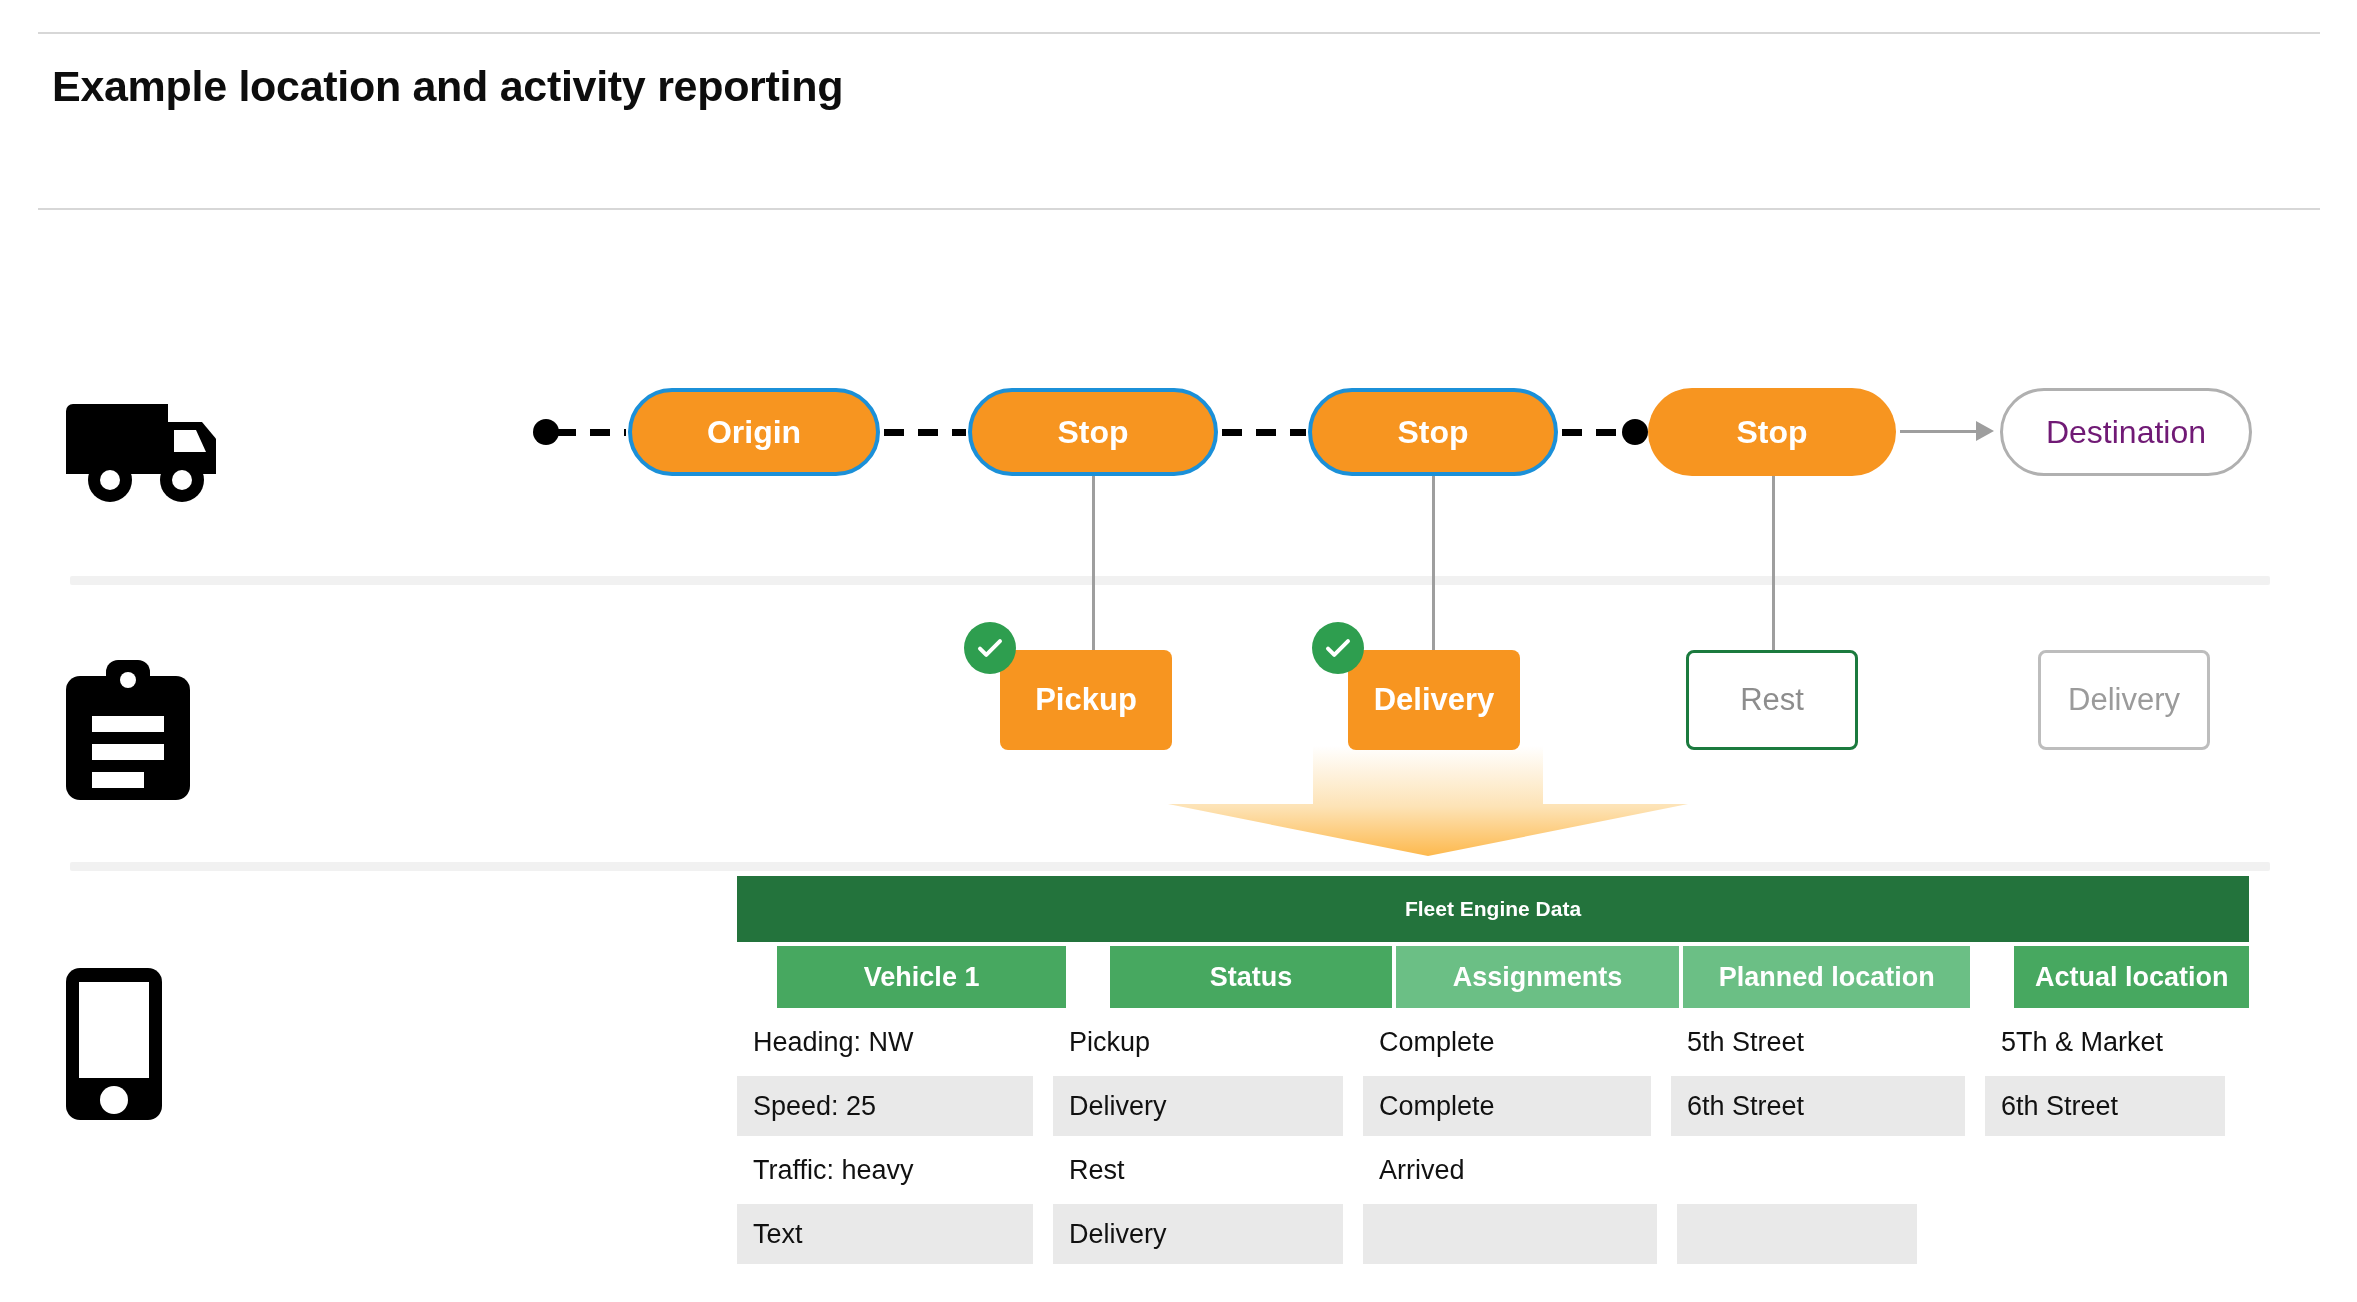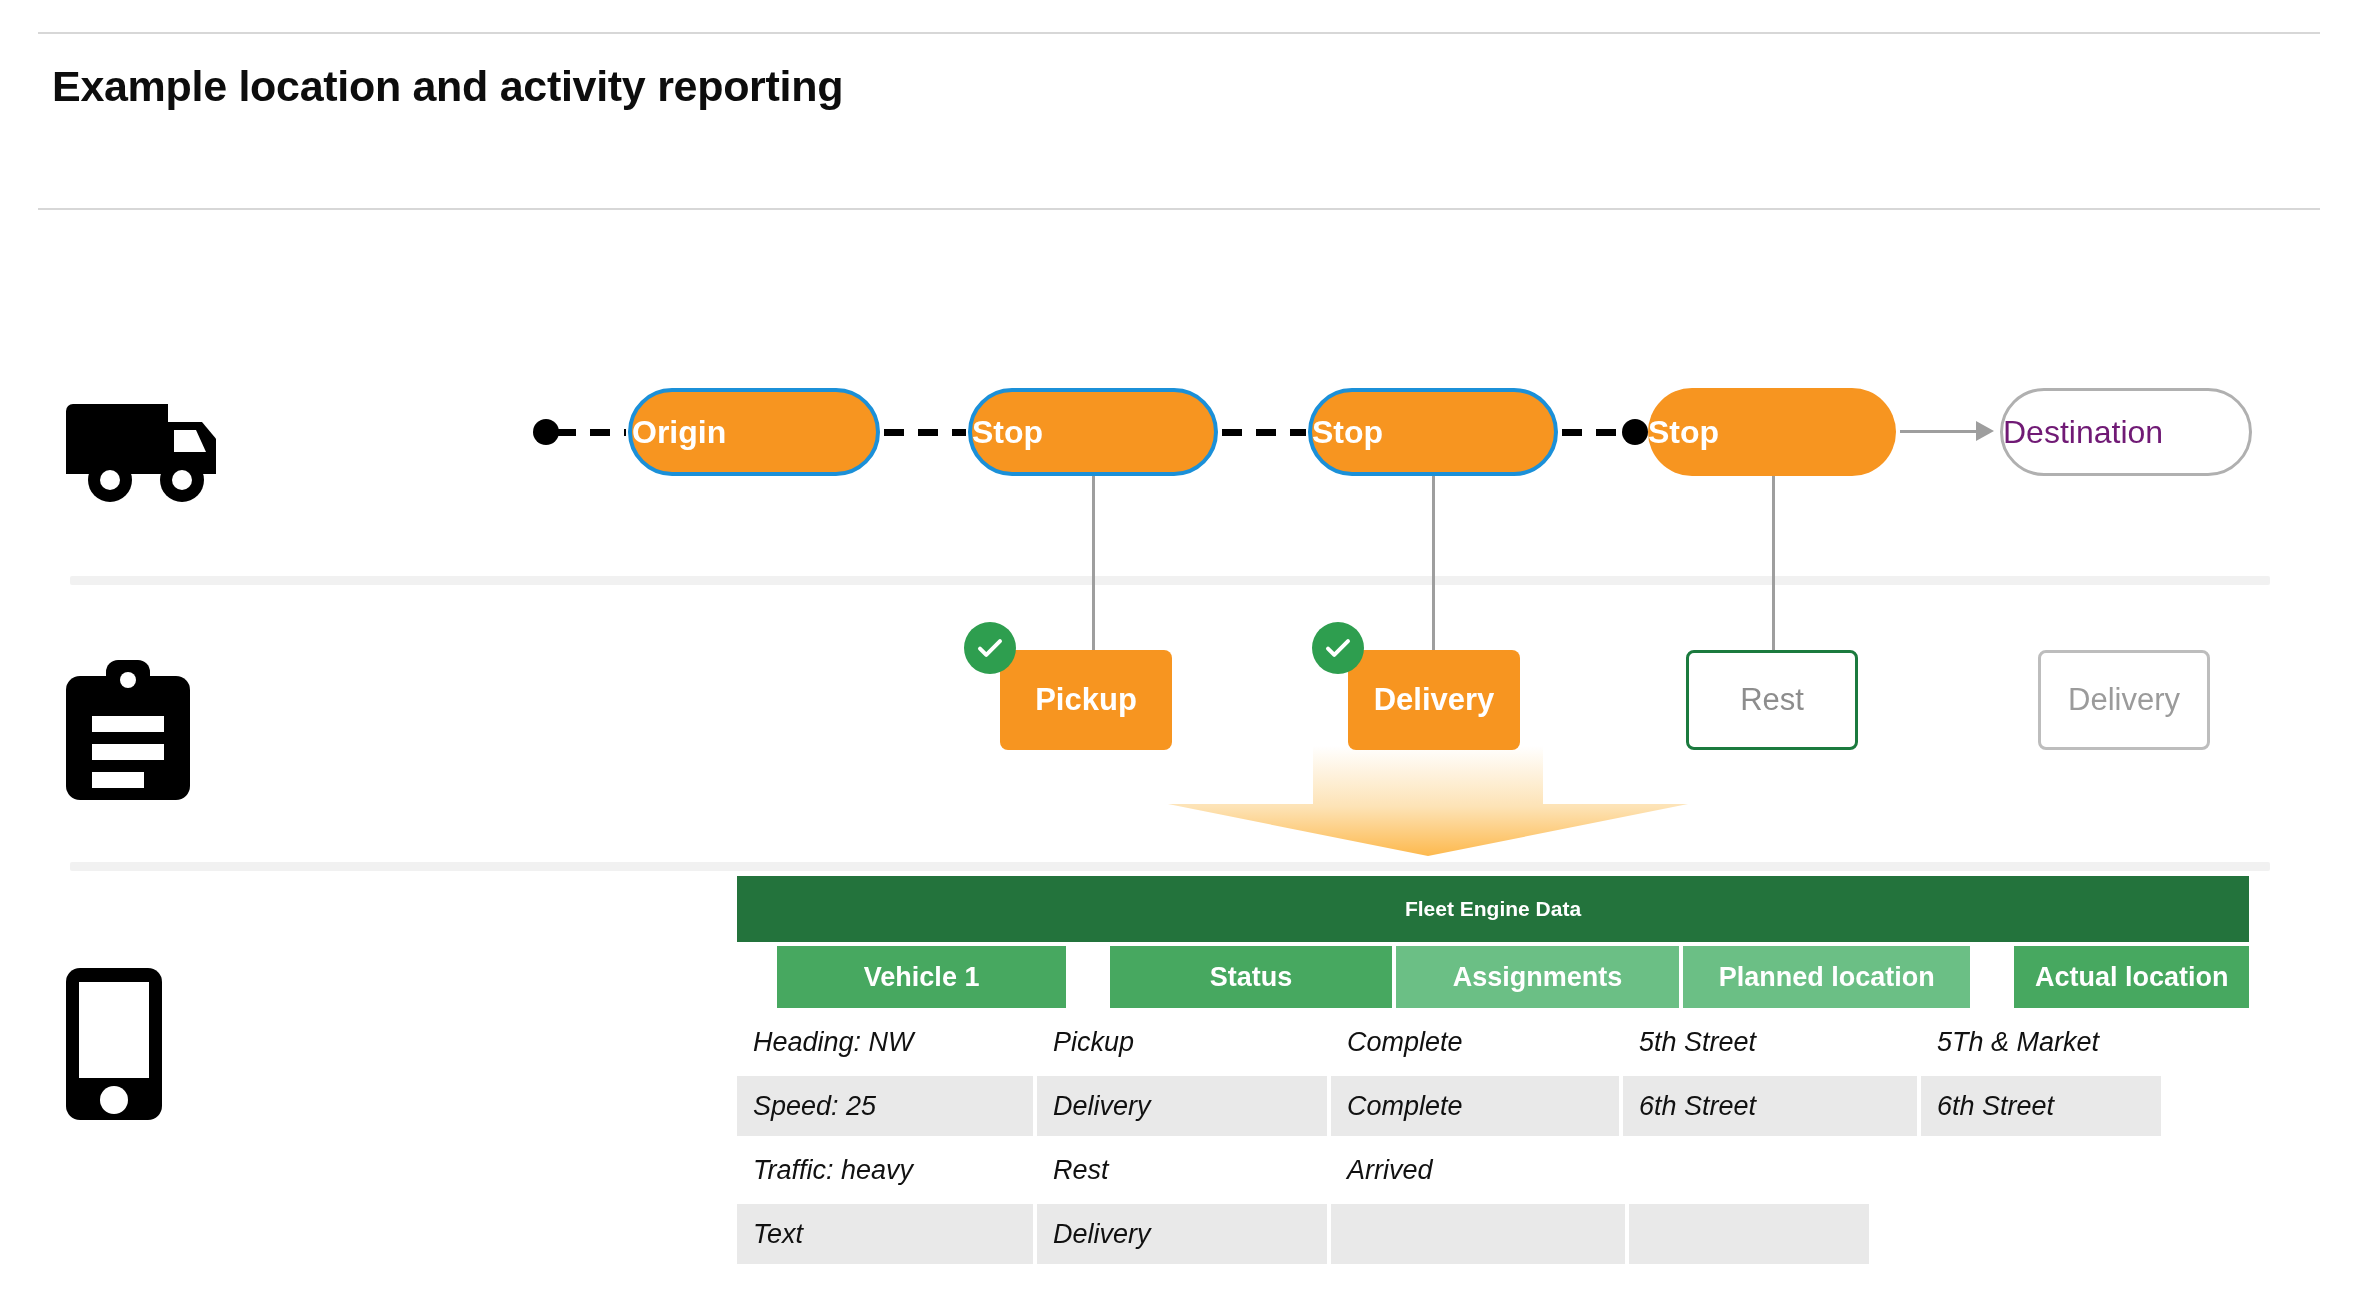--- a/index.html
+++ b/index.html
@@ -36,21 +36,21 @@
   .clip .hole{position:absolute;left:54px;top:12px;width:16px;height:16px;border-radius:50%;background:#fff;}
   .clip .ln{position:absolute;left:26px;height:16px;background:#fff;}
   .clip .l1{top:56px;width:72px;} .clip .l2{top:84px;width:72px;} .clip .l3{top:112px;width:52px;}
   
   .phone{top:968px;width:96px;height:152px;}
   .phone .shell{position:absolute;left:0;top:0;width:96px;height:152px;background:#000;border-radius:14px;}
   .phone .scr{position:absolute;left:13px;top:14px;width:70px;height:96px;background:#fff;}
   .phone .home{position:absolute;left:34px;top:118px;width:28px;height:28px;border-radius:50%;background:#fff;}
 
   
-  .pill{position:absolute;top:388px;height:88px;border-radius:44px;display:flex;align-items:center;
+  .pill{position:absolute;top:388px;height:88px;border-radius:44px;display:flex;align-items:center;justify-content:center;
         font-size:32px;font-weight:700;box-sizing:border-box;}
   .pill.filled{background:#F79520;border:4px solid #1B90D8;color:#fff;}
   .pill.filled.noborder{border:none;}
   .pill.outline{background:#fff;border:3px solid #b0b0b0;color:#701a75;font-weight:500;}
   .dot{position:absolute;width:26px;height:26px;border-radius:50%;background:#000;top:419px;}
   .dash{position:absolute;top:429px;height:7px;
         background:repeating-linear-gradient(to right,#000 0 20px,transparent 20px 34px);}
   .arrow-line{position:absolute;top:430px;height:3px;background:#9e9e9e;}
   .arrow-head{position:absolute;top:421px;width:0;height:0;border-top:10px solid transparent;border-bottom:10px solid transparent;border-left:18px solid #9e9e9e;}
 
@@ -70,21 +70,21 @@
   
   .bigarrow{position:absolute;left:1168px;top:746px;width:520px;height:110px;}
 
   
   .tbl{position:absolute;left:737px;top:876px;width:1512px;}
   .tbl-title{height:66px;background:#23733C;color:#fff;font-size:21px;font-weight:700;
              display:flex;align-items:center;justify-content:center;}
   .tbl-head{display:flex;gap:4px;margin-top:4px;}
   .th{height:62px;color:#fff;font-size:27px;font-weight:700;display:flex;align-items:center;justify-content:center;text-align:center;}
   .th.dark{background:#47A860;margin-left:40px;} .th.light{background:#6BBF85;}
-  .trow{display:flex;gap:4px;margin-top:4px;font-style:italic;}
+  .trow{display:flex;gap:20px;margin-top:4px;}
   .td{height:60px;display:flex;align-items:center;font-size:27px;color:#111;padding-left:16px;box-sizing:border-box;}
   .trow.odd .td{background:#ffffff;}
   .trow.even .td{background:#e9e9e9;}
   .c0{width:296px;} .c1{width:290px;} .c2{width:288px;} .c3{width:294px;} .c4{width:240px;}
 </style>
 </head>
 <body>
 
 <div class="hdr-rule top"></div>
 <div class="page-title">Example location and activity reporting</div>

